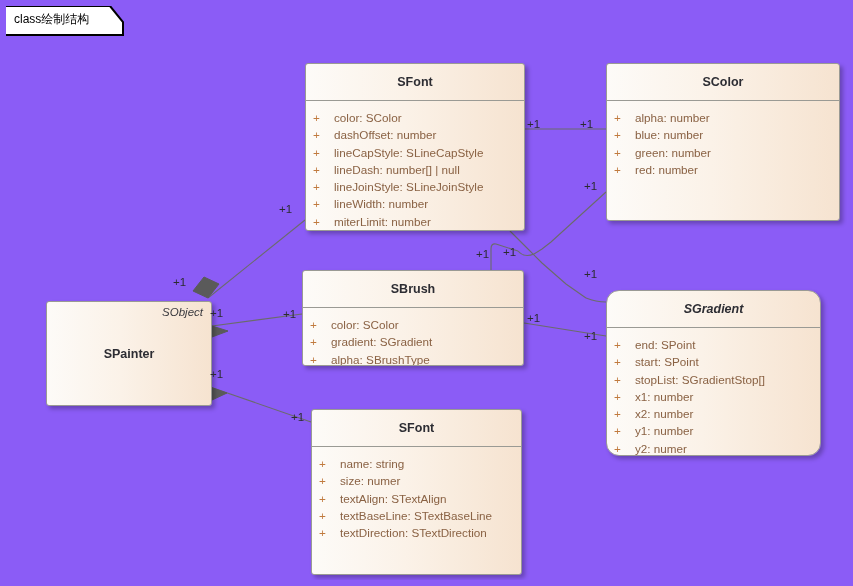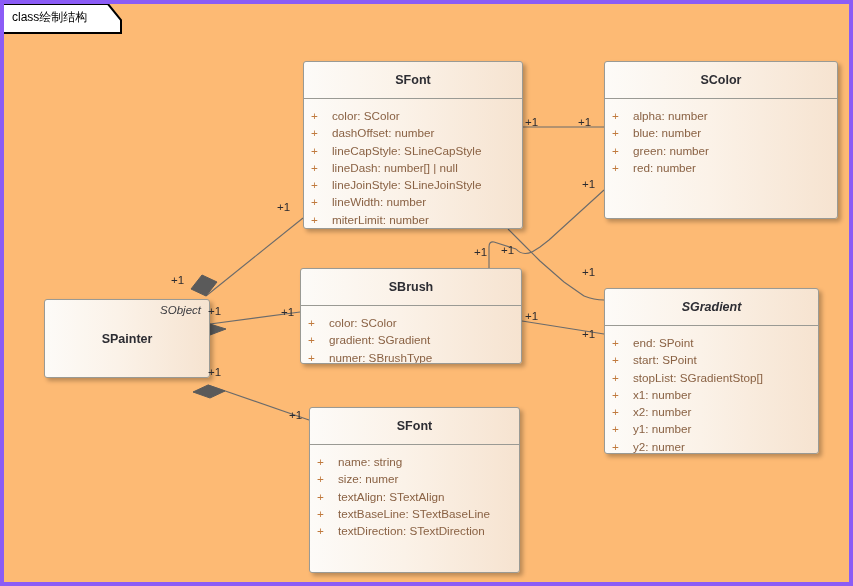--- a/index.html
+++ b/index.html
@@ -7,22 +7,22 @@
     padding: 0;
     background: #ffffff;
   }
   body {
     font-family: "Liberation Sans", sans-serif;
   }
   #canvas {
     position: relative;
     width: 853px;
     height: 586px;
-    background: #fdba74;
-    border: 4px solid #8b5cf6;
+    background: #8b5cf6;
+    border: 6px solid #8b5cf6;
     box-sizing: border-box;
     overflow: hidden;
   }
 
   
   .frame-tab {
     position: absolute;
     left: 0px;
     top: 0px;
     width: 118px;
@@ -225,25 +225,25 @@
           <div class="attr">
             <span class="attr-vis">+</span>
             <span class="attr-sig">color: SColor</span>
           </div>
           <div class="attr">
             <span class="attr-vis">+</span>
             <span class="attr-sig">gradient: SGradient</span>
           </div>
           <div class="attr">
             <span class="attr-vis">+</span>
-            <span class="attr-sig">numer: SBrushType</span>
-          </div>
-        </div>
-      </div>
-      <div class="cls" style="left: 600px; top: 284px; width: 215px; height: 166px;">
+            <span class="attr-sig">alpha: SBrushType</span>
+          </div>
+        </div>
+      </div>
+      <div class="cls" style="left: 600px; top: 284px; width: 215px; height: 166px; border-radius: 13px;">
         <div class="cls-head">
           <div class="cls-title italic">SGradient</div>
         </div>
         <div class="cls-body">
           <div class="attr">
             <span class="attr-vis">+</span>
             <span class="attr-sig">end: SPoint</span>
           </div>
           <div class="attr">
             <span class="attr-vis">+</span>
@@ -291,21 +291,21 @@
           <div class="attr">
             <span class="attr-vis">+</span>
             <span class="attr-sig">textBaseLine: STextBaseLine</span>
           </div>
           <div class="attr">
             <span class="attr-vis">+</span>
             <span class="attr-sig">textDirection: STextDirection</span>
           </div>
         </div>
       </div>
-      <div class="cls" style="left: 40px; top: 295px; width: 166px; height: 79px;">
+      <div class="cls" style="left: 40px; top: 295px; width: 166px; height: 105px;">
         <div class="cls-head tall">
           <div class="stereo">SObject</div>
           <div class="cls-title">SPainter</div>
         </div>
       </div>
     </div>
 
   <div id="mult-layer">
       <div class="mult" style="left: 167px; top: 270px;">+1</div>
       <div class="mult" style="left: 273px; top: 197px;">+1</div>

